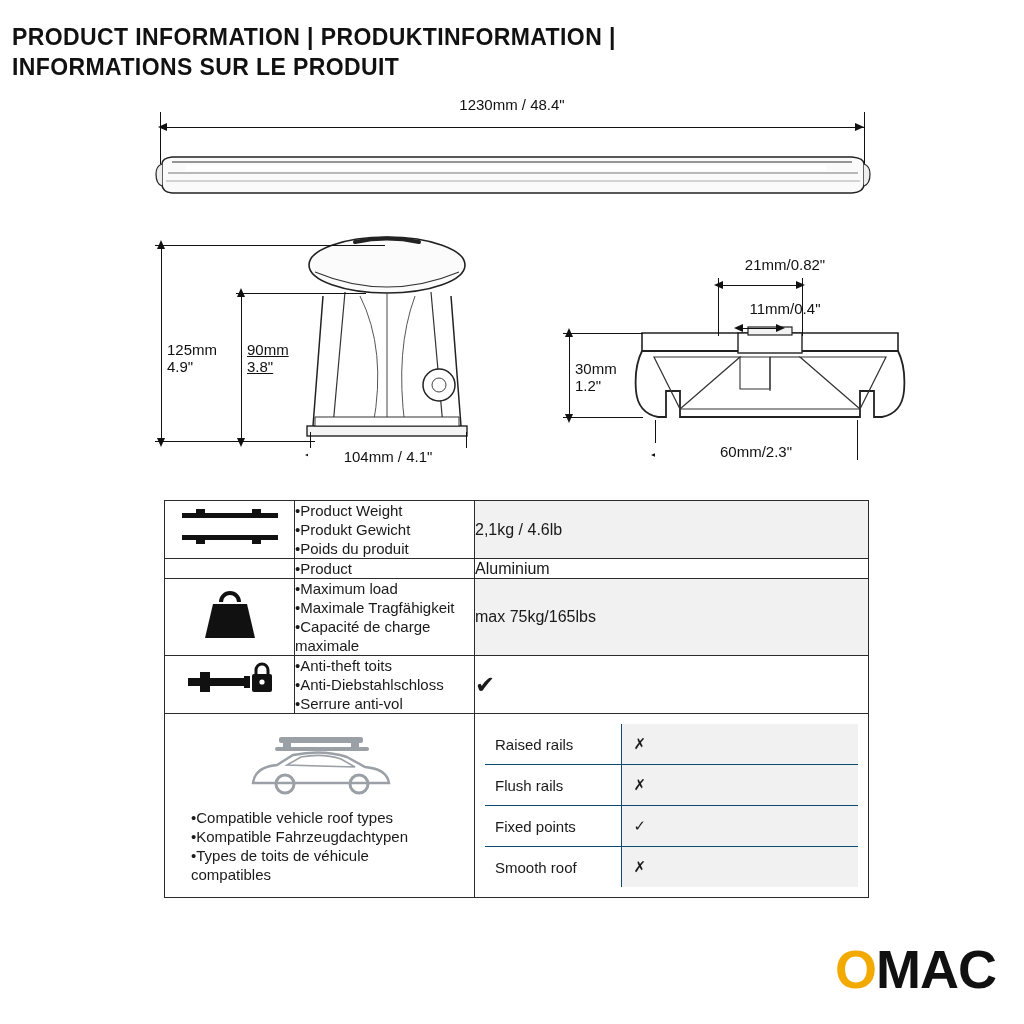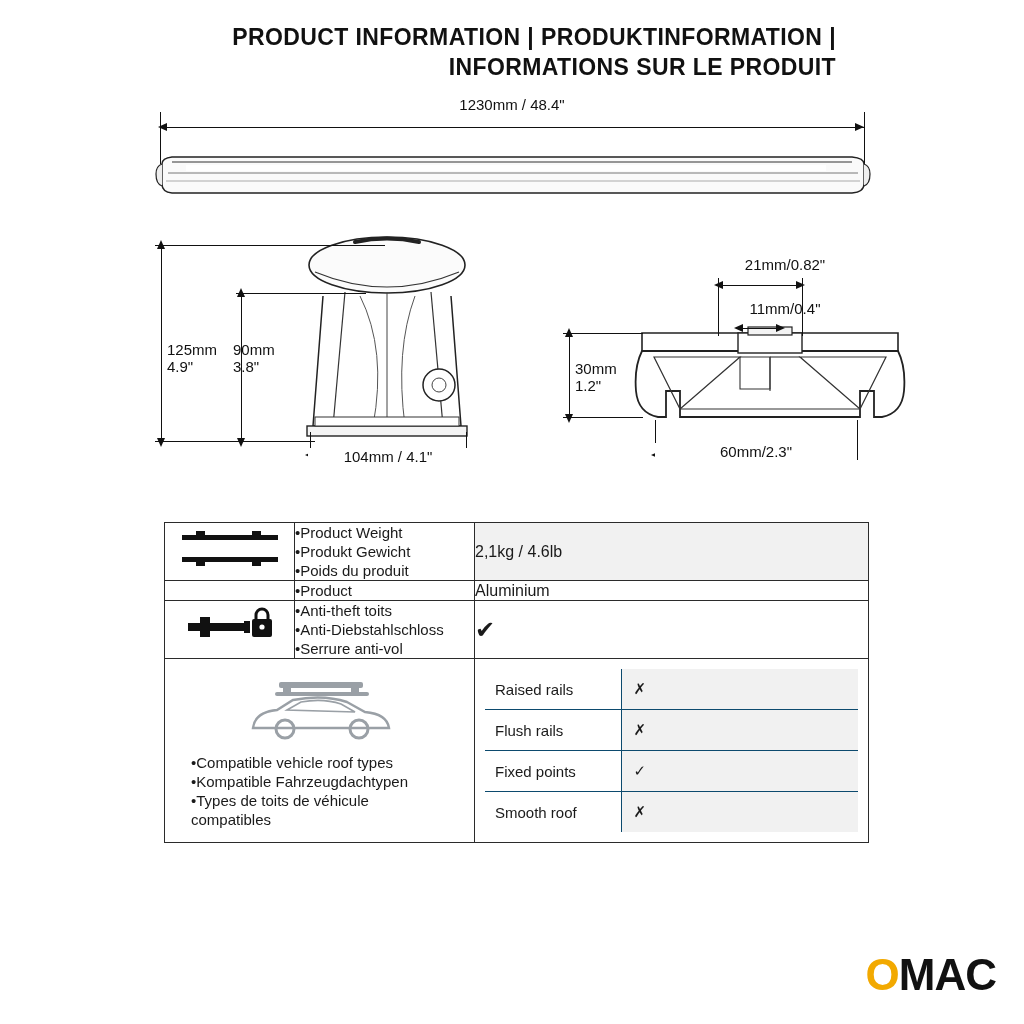--- a/index.html
+++ b/index.html
@@ -13,22 +13,22 @@
   #page {
     position: relative;
     width: 1024px; height: 1024px;
     background: #fff;
     overflow: hidden;
   }
 
   
   .title-block {
     position: absolute;
-    top: 22px; left: 0; width: 836px;
-    text-align: right;
+    top: 22px; left: 12px; width: 836px;
+    text-align: left;
   }
   .title-line {
     font-size: 23px;
     font-weight: bold;
     letter-spacing: 0.4px;
     line-height: 30px;
     color: #111;
   }
 
   
@@ -62,21 +62,21 @@
     width: 0; height: 0;
   }
   .arrow-l { border-top: 4px solid transparent; border-bottom: 4px solid transparent; border-right: 9px solid #111; }
   .arrow-r { border-top: 4px solid transparent; border-bottom: 4px solid transparent; border-left: 9px solid #111; }
   .arrow-u { border-left: 4px solid transparent; border-right: 4px solid transparent; border-bottom: 9px solid #111; }
   .arrow-d { border-left: 4px solid transparent; border-right: 4px solid transparent; border-top: 9px solid #111; }
 
   
   .spec-table {
     position: absolute;
-    left: 164px; top: 522px;
+    left: 164px; top: 500px;
     width: 705px;
     border-collapse: collapse;
     font-size: 15px;
   }
   .spec-table td {
     border: 1px solid #2b2b2b;
     padding: 0;
     vertical-align: middle;
   }
   .cell-icon {
@@ -137,21 +137,21 @@
     text-align: left;
     font-size: 15px;
     line-height: 19px;
     padding-left: 26px;
   }
 
   
   .logo {
     position: absolute;
     right: 28px; bottom: 24px;
-    font-size: 44px;
+    font-size: 54px;
     font-weight: bold;
     letter-spacing: -1px;
     color: #111;
   }
   .logo .o-mark { color: #f2a900; }
 </style>
 </head>
 <body>
 
 <div id="page">
@@ -212,21 +212,21 @@
     <div class="tick-h" style="left:155px; top:441px; width:160px;"></div>
     <div class="dim-label" style="left:167px; top:341px; width:70px;">125mm
 4.9"</div>
   </div>
 
   <div>
     <div class="vline" style="left:241px; top:293px; height:148px;"></div>
     <div class="arrow arrow-u" style="left:237px; top:288px;"></div>
     <div class="arrow arrow-d" style="left:237px; top:438px;"></div>
     <div class="tick-h" style="left:236px; top:293px; width:130px;"></div>
-    <div class="dim-label" style="left:233px; top:341px; width:70px;">90mm
+    <div class="dim-label" style="left:247px; top:341px; width:70px;text-decoration:underline;">90mm
 3.8"</div>
   </div>
 
   <div>
     <div class="hline" style="left:310px; top:455px; width:154px;"></div>
     <div class="arrow arrow-l" style="left:305px; top:451px;"></div>
     <div class="arrow arrow-r" style="left:458px; top:451px;"></div>
     <div class="vline" style="left:310px; top:432px; height:30px;"></div>
     <div class="vline" style="left:466px; top:432px; height:30px;"></div>
     <div class="dim-label center-text" style="left:308px; top:448px; width:160px; background:#fff;">104mm / 4.1"</div>
@@ -307,20 +307,34 @@
       </tr>
 
       <tr>
         <td class="cell-icon"></td>
         <td class="cell-label">
           <div>•Product</div>
         </td>
         <td class="cell-value-plain">Aluminium</td>
       </tr>
 
+      <tr>
+        <td class="cell-icon">
+          <svg width="70" height="56" viewBox="0 0 70 56">
+            <path d="M26,14 a9,9 0 0 1 18,0" fill="none" stroke="#111" stroke-width="4"></path>
+            <path d="M18,16 L52,16 L60,50 L10,50 Z" fill="#111"></path>
+          </svg>
+        </td>
+        <td class="cell-label">
+          <div>•Maximum load</div>
+          <div>•Maximale Tragfähigkeit</div>
+          <div>•Capacité de charge maximale</div>
+        </td>
+        <td class="cell-value">max 75kg/165lbs</td>
+      </tr>
 
       <tr>
         <td class="cell-icon">
           <svg width="104" height="46" viewBox="0 0 104 46">
             <rect x="10" y="18" width="56" height="8" fill="#111"></rect>
             <rect x="22" y="12" width="10" height="7" fill="#111"></rect>
             <rect x="22" y="25" width="10" height="7" fill="#111"></rect>
             <rect x="66" y="16" width="6" height="12" fill="#111"></rect>
             <rect x="74" y="14" width="20" height="18" rx="2" fill="#111"></rect>
             <path d="M78,14 v-4 a6,6 0 0 1 12,0 v4" fill="none" stroke="#111" stroke-width="3"></path>

